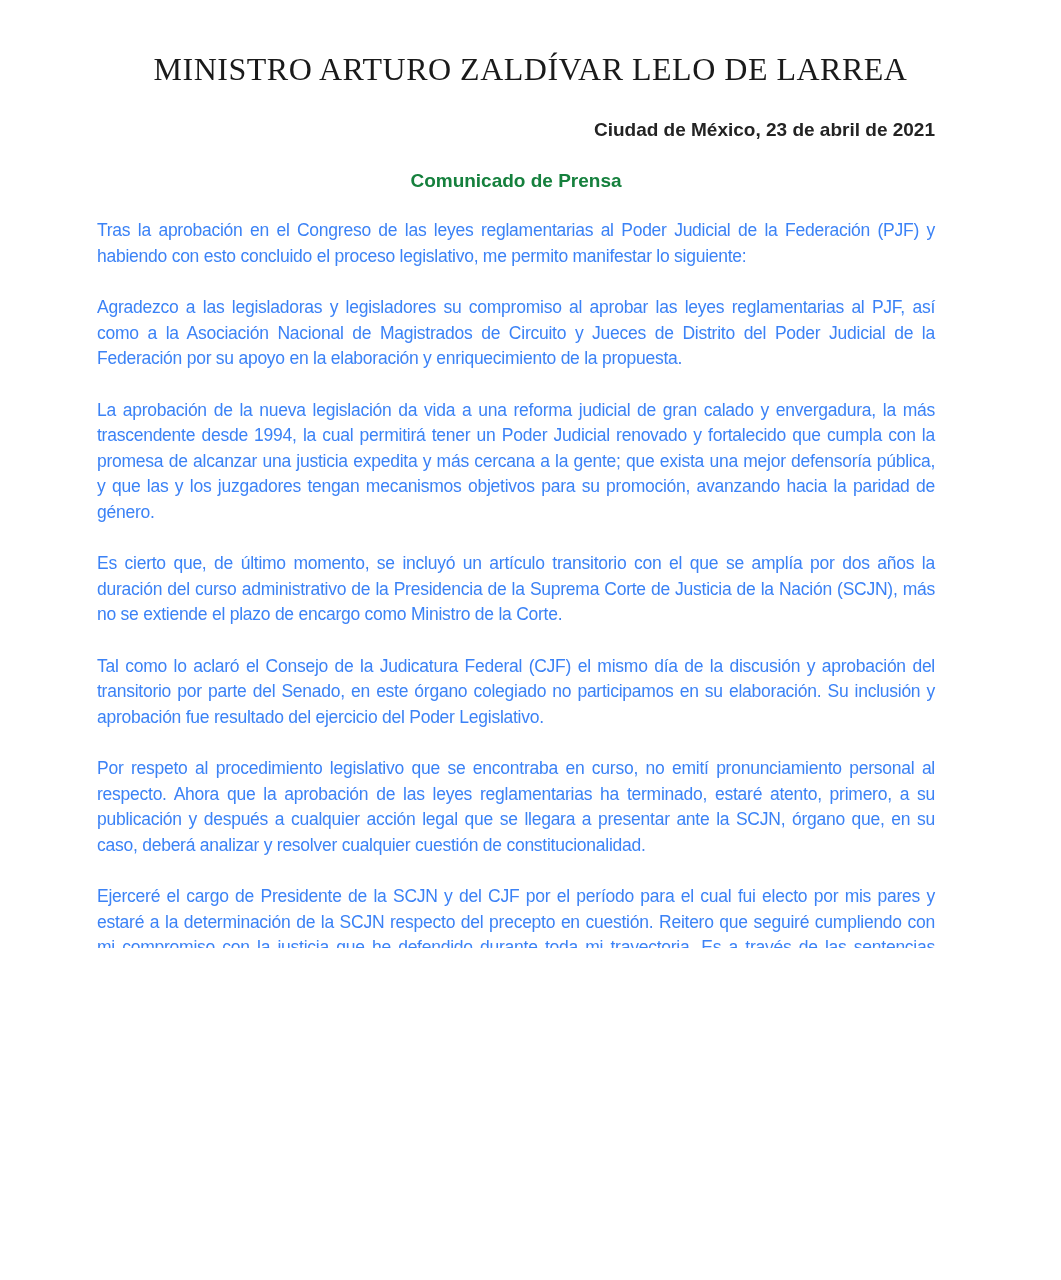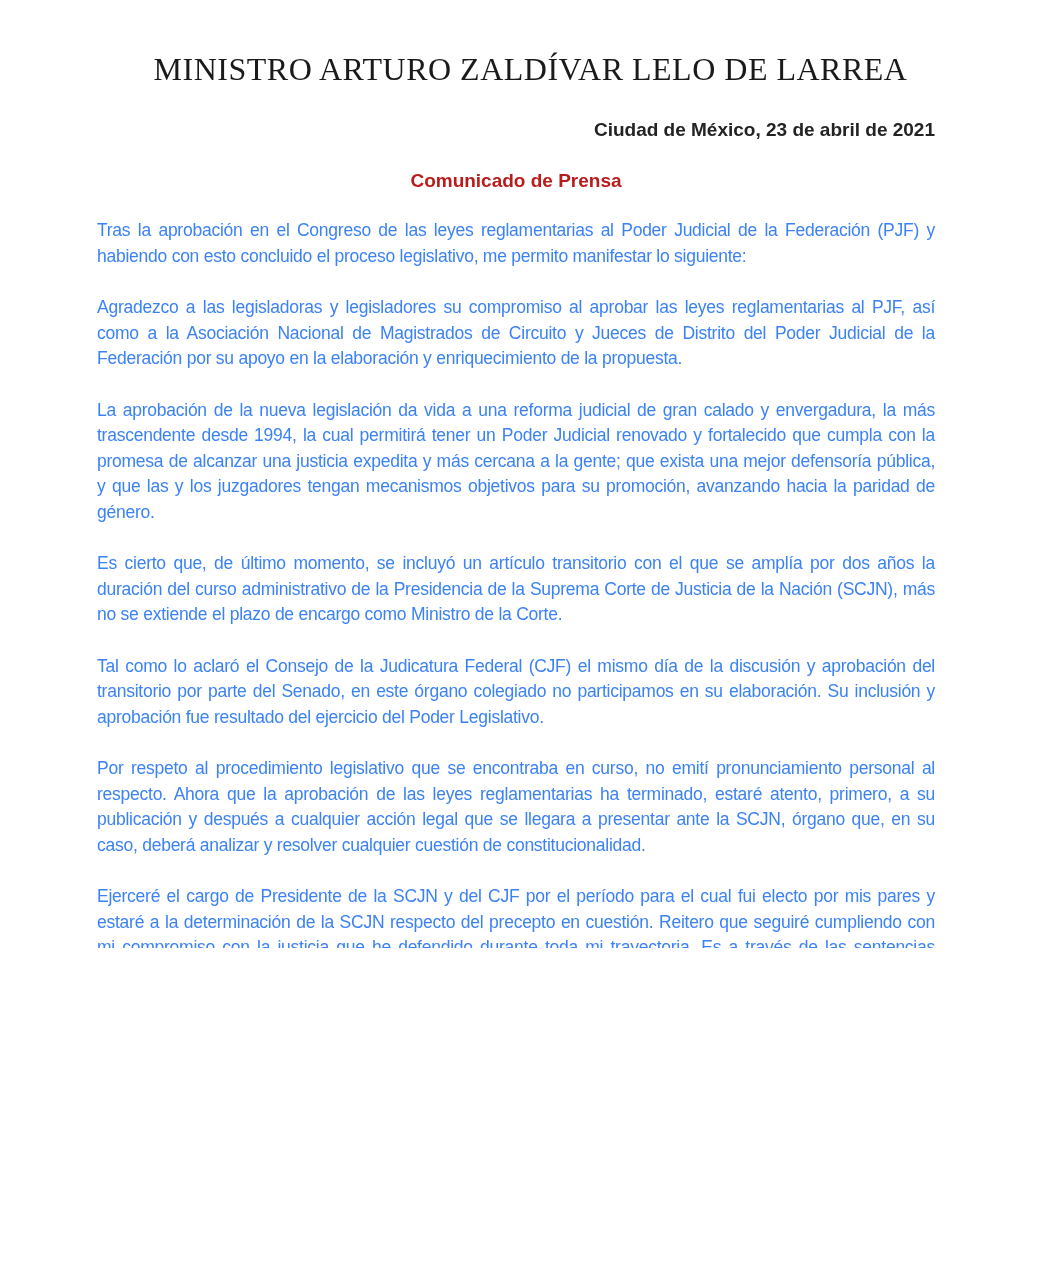--- a/index.html
+++ b/index.html
@@ -49,21 +49,21 @@
     font-size: 19px;
     line-height: 22px;
     color: #232323;
   }
   .doc-heading {
     margin-top: 29px;
     text-align: center;
     font-weight: bold;
     font-size: 19px;
     line-height: 22px;
-    color: #b91c1c;
+    color: #15803d;
   }
   .body-text p {
     margin: 26px 0 0 0;
     font-size: 17.5px;
     line-height: 25.5px;
     letter-spacing: -0.25px;
     text-align: justify;
     color: #3b82f6;
   }
   .closing-mark {

